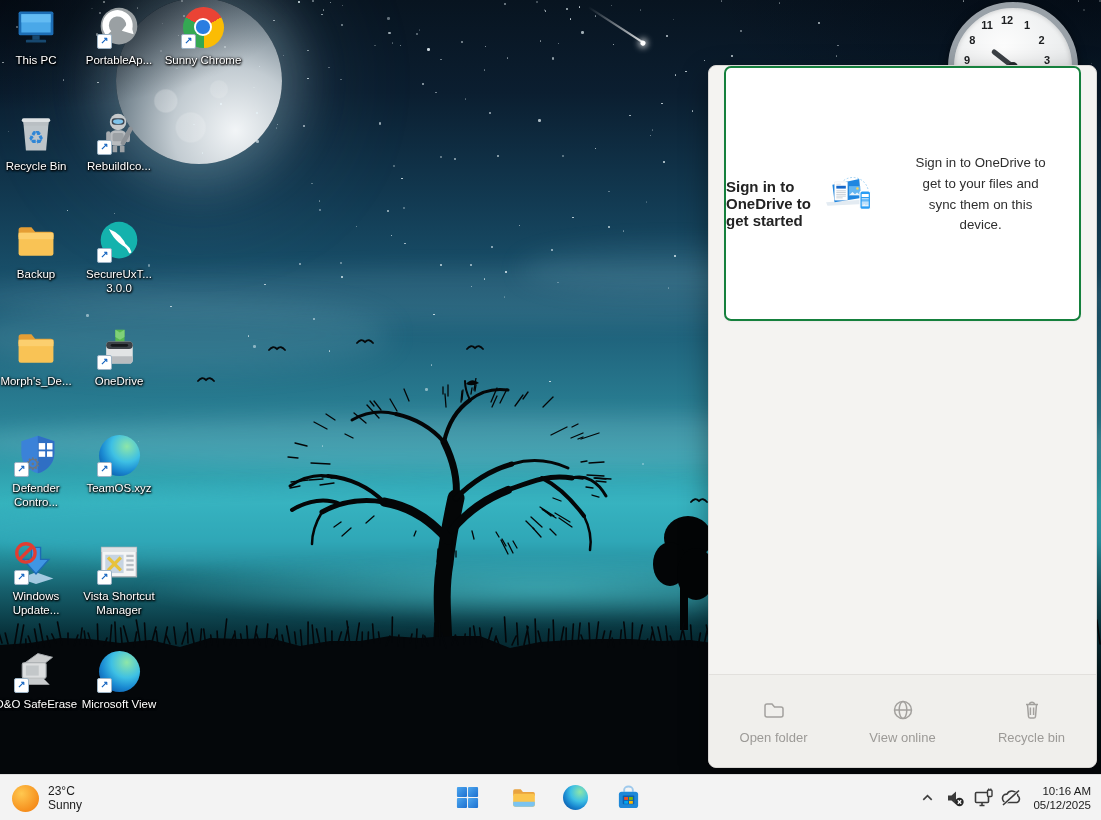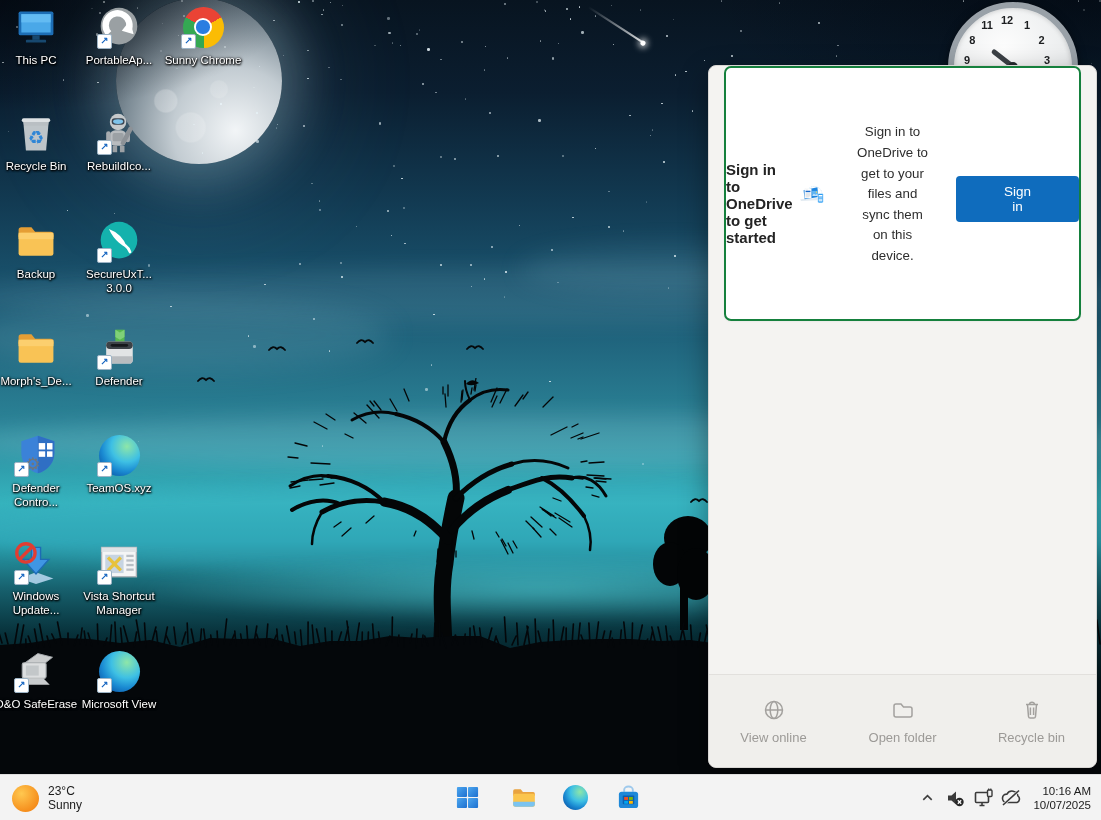--- a/index.html
+++ b/index.html
@@ -568,21 +568,21 @@
       <svg width="44" height="44" viewBox="0 0 48 48">
         <path d="M20 4 h10 v15 h-10 z" fill="#57b94f"></path>
         <path d="M20 4 l5 3 5 -3 v8 l-5 3 -5 -3 z" fill="#7fd178"></path>
         <rect x="10" y="17" width="29" height="24" rx="4" fill="#e2e4e5"></rect>
         <rect x="10" y="17" width="29" height="8" rx="4" fill="#3c4247"></rect>
         <rect x="15" y="19.5" width="19" height="3" rx="1.5" fill="#15181b"></rect>
         <path d="M10 33 h29 v4 a4 4 0 0 1 -4 4 h-21 a4 4 0 0 1 -4 -4 z" fill="#b9bcbf"></path>
       </svg>
       <span class="sc">↗</span>
     </div>
-    <div class="lbl">Defender</div>
+    <div class="lbl">OneDrive</div>
   </div>
 
   <div class="dicon" style="left:-7px;top:432px">
     <div class="ic">
       <svg width="44" height="44" viewBox="0 0 48 48">
         <path d="M26 3 L44 9 V22 C44 33 36 41 26 44 C16 41 8 33 8 22 V9 Z" fill="#3b82d8"></path>
         <path d="M26 3 L44 9 V22 C44 33 36 41 26 44 Z" fill="#2f6fc4"></path>
         <rect x="27" y="11" width="7" height="7" fill="#fff"></rect>
         <rect x="36" y="11" width="6" height="7" fill="#fff"></rect>
         <rect x="27" y="20" width="7" height="6" fill="#fff"></rect>
@@ -676,41 +676,40 @@
         <circle cx="129" cy="37" r="3.5" fill="#ffd34d"></circle>
         <path d="M105 56 l10 -9 7 6 6 -5 9 8 z" fill="#eaf4fc"></path>
         <rect x="136" y="44" width="30" height="52" rx="6" fill="#2a9df4" stroke="#fff" stroke-width="3"></rect>
         <rect x="141" y="52" width="20" height="9" rx="1" fill="#fff"></rect>
         <rect x="141" y="64" width="20" height="2.4" fill="#cfe7fb"></rect>
         <rect x="141" y="68" width="20" height="2.4" fill="#cfe7fb"></rect>
         <rect x="141" y="73" width="20" height="14" fill="#bfe0fa"></rect>
         <path d="M141 87 l7 -6 5 4 4 -3 4 5 z" fill="#eaf4fc"></path>
       </svg>
       <div class="card-body">Sign in to OneDrive to get to your files and sync them on this device.</div>
-      <button class="signin">Sign in</button>
     </div>
 
     <div class="fly-spacer"></div>
 
     <div class="fly-footer">
+      <div class="foot-btn">
+        <svg width="26" height="26" viewBox="0 0 26 26">
+          <path d="M4 9 a2 2 0 0 1 2 -2 h5 l2.5 3 h6.5 a2 2 0 0 1 2 2 v6 a2 2 0 0 1 -2 2 h-14 a2 2 0 0 1 -2 -2 Z" fill="none" stroke="#a3a19e" stroke-width="1.5"></path>
+        </svg>
+        <div class="foot-lbl">Open folder</div>
+      </div>
       <div class="foot-btn">
         <svg width="26" height="26" viewBox="0 0 26 26">
           <g fill="none" stroke="#a3a19e" stroke-width="1.5">
             <circle cx="13" cy="13" r="8.5"></circle>
             <ellipse cx="13" cy="13" rx="3.8" ry="8.5"></ellipse>
             <line x1="4.5" y1="13" x2="21.5" y2="13"></line>
           </g>
         </svg>
         <div class="foot-lbl">View online</div>
-      </div>
-      <div class="foot-btn">
-        <svg width="26" height="26" viewBox="0 0 26 26">
-          <path d="M4 9 a2 2 0 0 1 2 -2 h5 l2.5 3 h6.5 a2 2 0 0 1 2 2 v6 a2 2 0 0 1 -2 2 h-14 a2 2 0 0 1 -2 -2 Z" fill="none" stroke="#a3a19e" stroke-width="1.5"></path>
-        </svg>
-        <div class="foot-lbl">Open folder</div>
       </div>
       <div class="foot-btn">
         <svg width="26" height="26" viewBox="0 0 26 26">
           <g fill="none" stroke="#a3a19e" stroke-width="1.5">
             <path d="M7 7.5 h12"></path>
             <path d="M10.5 7.5 a2.5 2.3 0 0 1 5 0"></path>
             <path d="M8.5 7.5 l1 12 a1.8 1.8 0 0 0 1.8 1.6 h3.4 a1.8 1.8 0 0 0 1.8 -1.6 l1 -12"></path>
             <path d="M11.4 10.5 v7.5 M14.6 10.5 v7.5"></path>
           </g>
         </svg>
@@ -787,18 +786,18 @@
       </div>
       <div class="tray-ic">
         <svg width="22" height="22" viewBox="0 0 22 22">
           <path d="M6.5 15.5 a4.2 4.2 0 0 1 .4 -8.4 A6 6 0 0 1 18 9 a3.8 3.8 0 0 1 -1 6.5 Z" fill="none" stroke="#3a3a3a" stroke-width="1.6"></path>
           <line x1="3" y1="18" x2="19" y2="3.5" stroke="#f3f3f3" stroke-width="3"></line>
           <line x1="3" y1="18" x2="19" y2="3.5" stroke="#3a3a3a" stroke-width="1.6"></line>
         </svg>
       </div>
       <div class="clockbox">
         <div>10:16 AM</div>
-        <div>10/07/2025</div>
+        <div>05/12/2025</div>
       </div>
     </div>
   </div>
 
 </div>
 
 </body></html>

